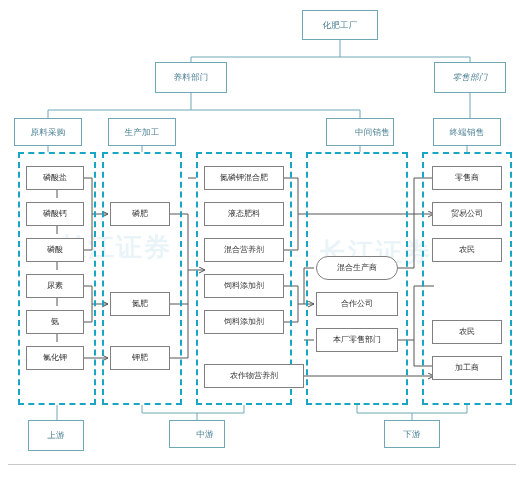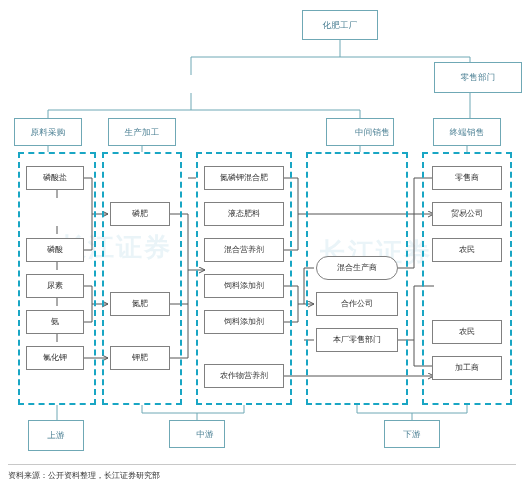--- a/index.html
+++ b/index.html
@@ -163,40 +163,46 @@
       <path d="M398,340 L414,340 L414,286"></path>
       <path d="M414,286 L434,286"></path>
       <path d="M414,340 L414,366 L434,366"></path>
     </g>
   </svg>
 
   <div class="node teal" style="left:302px; top:10px; width:76px; height:30px;">
     <span class="lbl">化肥工厂</span>
   </div>
 
-  <div class="node teal" style="left:434px; top:62px; width:88px; height:31px;">
+  <div class="node teal" style="left:155px; top:62px; width:72px; height:31px;">
+    <span class="lbl">养料部门</span>
+  </div>
+  <div class="node teal" style="left:434px; top:62px; width:72px; height:31px;font-style:italic;">
     <span class="lbl">零售部门</span>
   </div>
 
   <div class="node teal" style="left:14px;  top:118px; width:68px; height:28px;">
     <span class="lbl">原料采购</span>
   </div>
   <div class="node teal" style="left:108px; top:118px; width:68px; height:28px;">
     <span class="lbl">生产加工</span>
   </div>
   <div class="node teal" style="left:326px; top:118px; width:68px; height:28px;padding-left:25px;">
     <span class="lbl">中间销售</span>
   </div>
   <div class="node teal" style="left:433px; top:118px; width:68px; height:28px;">
     <span class="lbl">终端销售</span>
   </div>
 
   <div class="node gray" style="left:26px; top:166px; width:58px; height:24px;">
     <span class="lbl">磷酸盐</span>
   </div>
+  <div class="node gray" style="left:26px; top:202px; width:58px; height:24px;">
+    <span class="lbl">磷酸钙</span>
+  </div>
   <div class="node gray" style="left:26px; top:238px; width:58px; height:24px;">
     <span class="lbl">磷酸</span>
   </div>
   <div class="node gray" style="left:26px; top:274px; width:58px; height:24px;">
     <span class="lbl">尿素</span>
   </div>
   <div class="node gray" style="left:26px; top:310px; width:58px; height:24px;">
     <span class="lbl">氨</span>
   </div>
   <div class="node gray" style="left:26px; top:346px; width:58px; height:24px;">
@@ -221,21 +227,21 @@
   </div>
   <div class="node gray" style="left:204px; top:238px; width:80px; height:24px;">
     <span class="lbl">混合营养剂</span>
   </div>
   <div class="node gray" style="left:204px; top:274px; width:80px; height:24px;">
     <span class="lbl">饲料添加剂</span>
   </div>
   <div class="node gray" style="left:204px; top:310px; width:80px; height:24px;">
     <span class="lbl">饲料添加剂</span>
   </div>
-  <div class="node gray" style="left:204px; top:364px; width:80px; height:24px;text-align:center;">
+  <div class="node gray" style="left:204px; top:364px; width:100px; height:24px;text-align:center;">
     <span class="lbl">农作物营养剂</span>
   </div>
 
   <div class="node gray" style="left:316px; top:256px; width:82px; height:24px;border-radius:12px;">
     <span class="lbl">混合生产商</span>
   </div>
   <div class="node gray" style="left:316px; top:292px; width:82px; height:24px;">
     <span class="lbl">合作公司</span>
   </div>
   <div class="node gray" style="left:316px; top:328px; width:82px; height:24px;">
@@ -262,15 +268,14 @@
     <span class="lbl">上游</span>
   </div>
   <div class="node teal" style="left:169px; top:420px; width:56px; height:28px;padding-left:16px;">
     <span class="lbl">中游</span>
   </div>
   <div class="node teal" style="left:384px; top:420px; width:56px; height:28px;">
     <span class="lbl">下游</span>
   </div>
 
   <div id="footer-rule"></div>
-  <div id="source-note">资料来源：公开资料整理，长江证券研究部</div>
 
 </div>
 
 </body></html>

